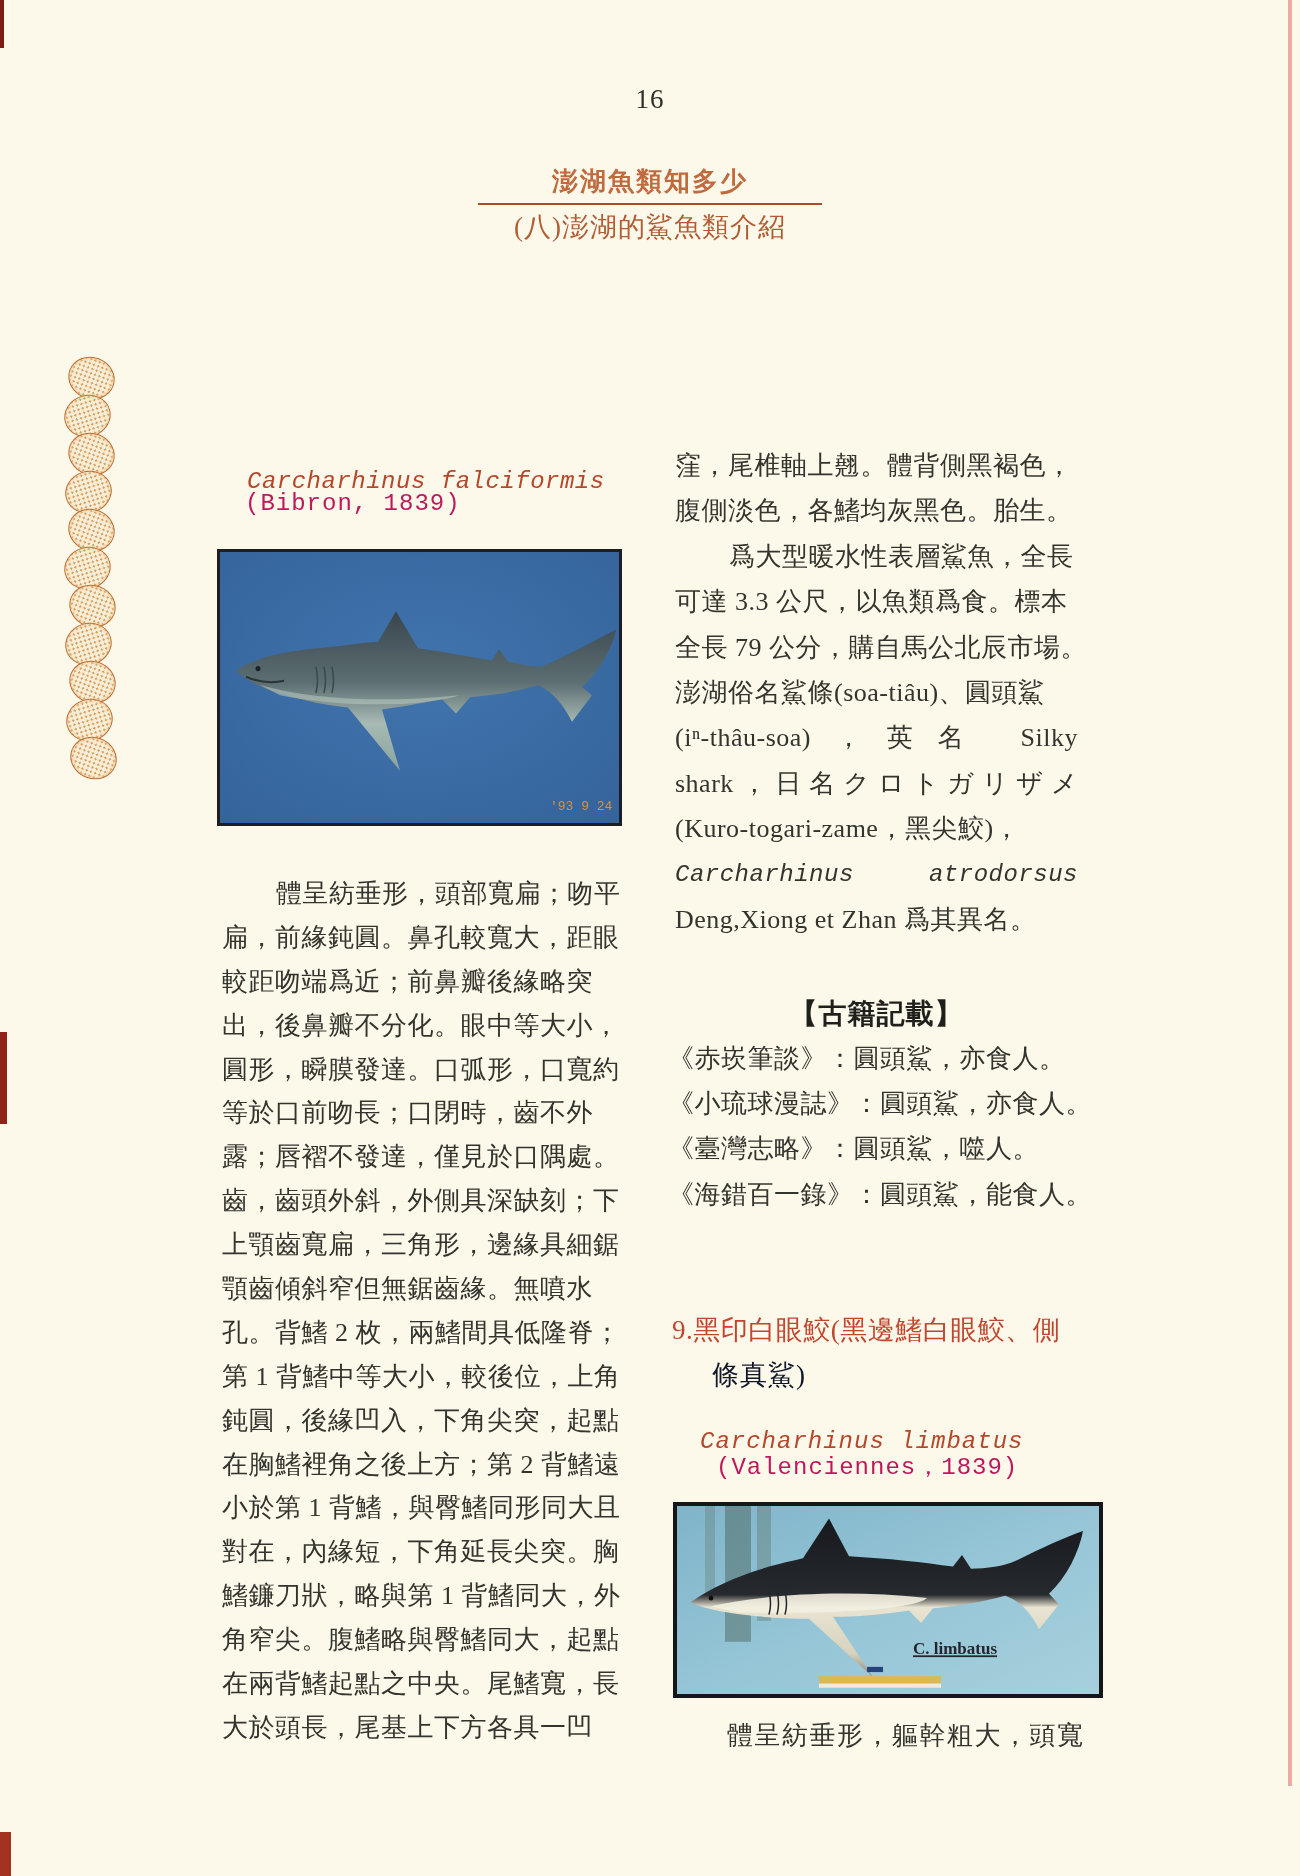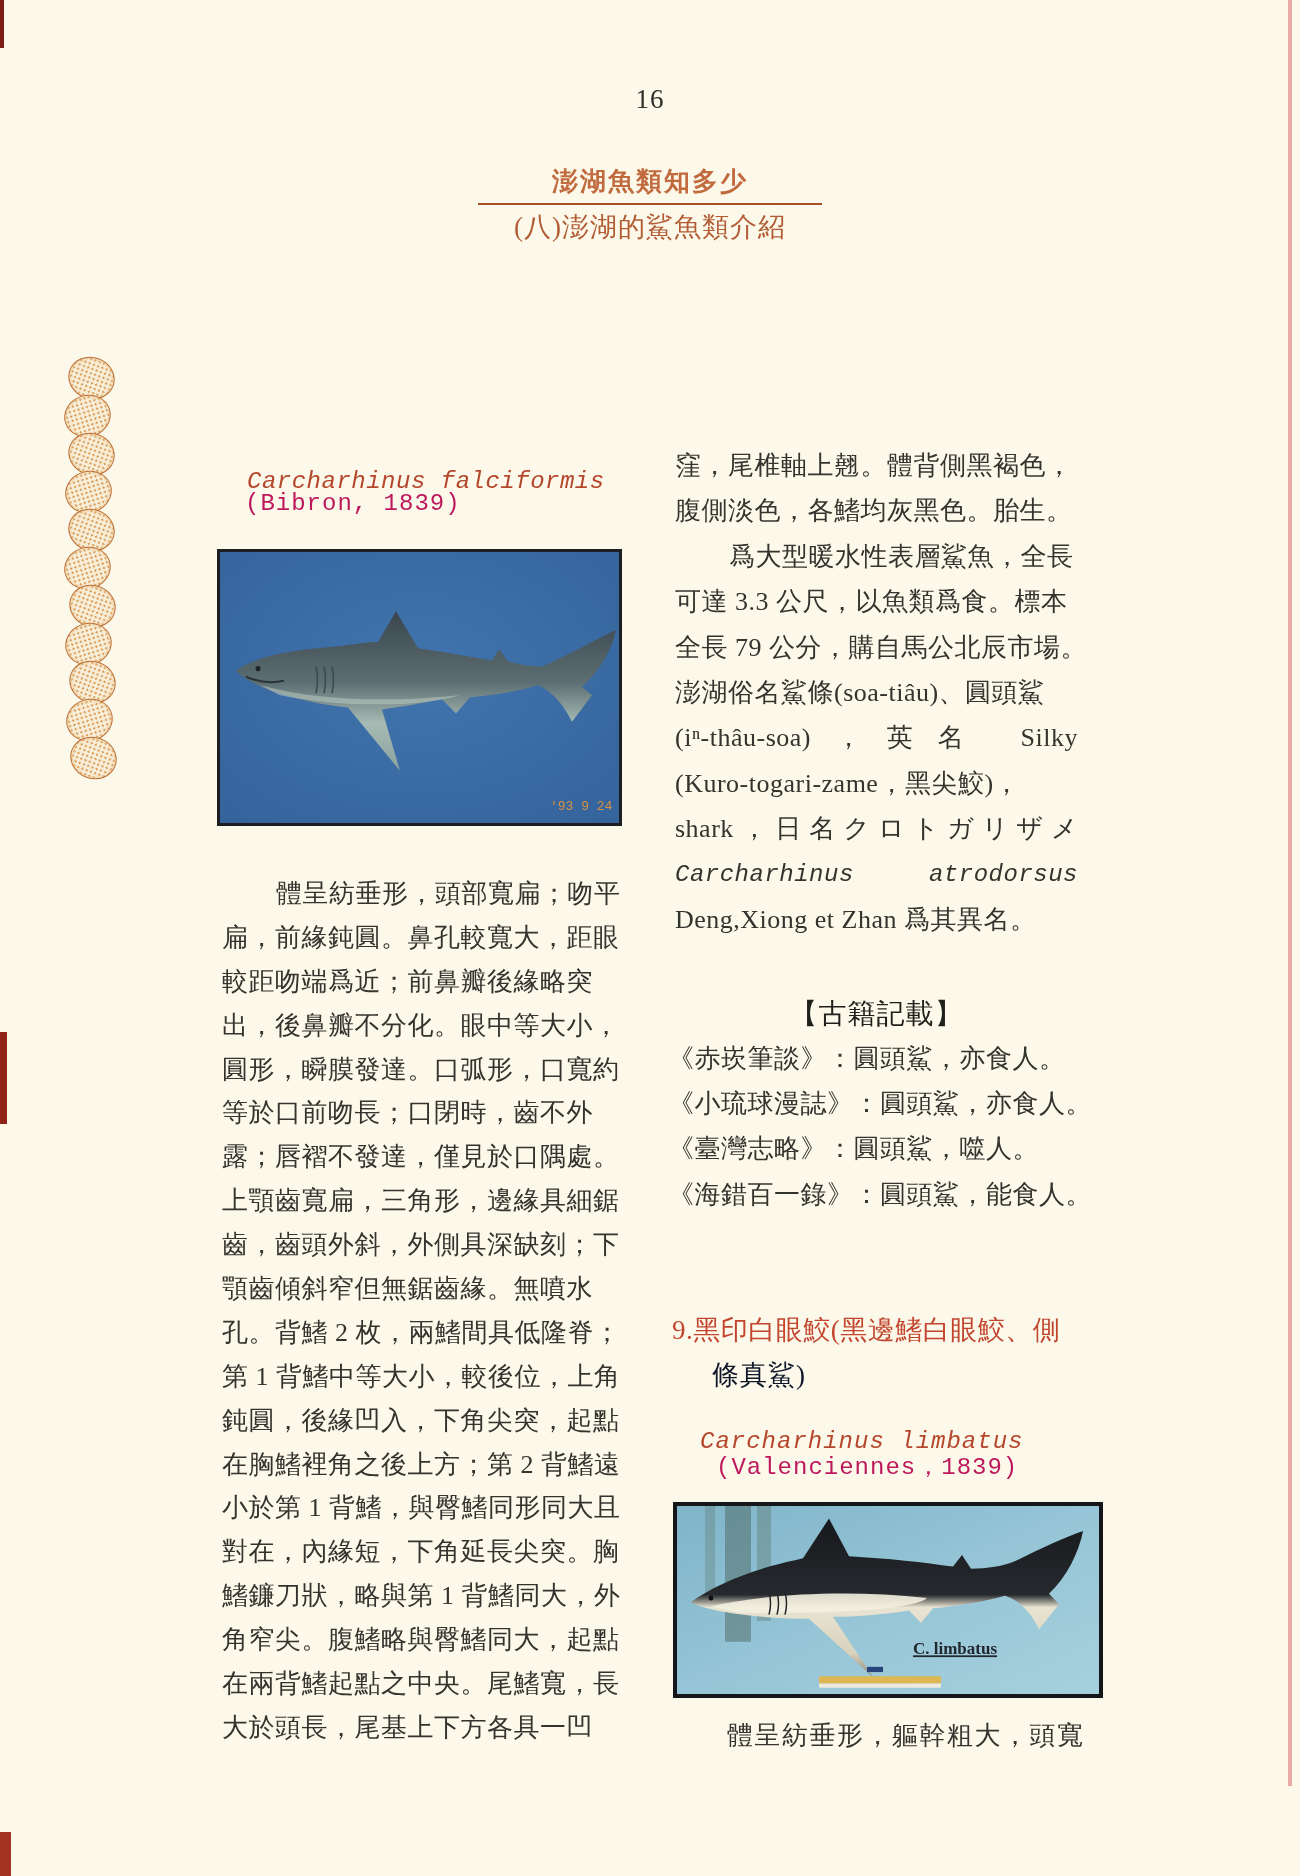--- a/index.html
+++ b/index.html
@@ -41,21 +41,21 @@
   .col-left-body { position:absolute; left:222px; top:872px; width:394px; }
   .col-left-body .line { height:43.9px; line-height:43.9px; }
   .col-right-body { position:absolute; left:675px; top:443px; width:403px; }
   .col-right-body .line { height:45.4px; line-height:45.4px; }
   .indent { padding-left:54px; }
   .stretch { white-space:normal; text-align:justify; text-align-last:justify; }
   .latin-italic { font-family:"Liberation Mono","DejaVu Sans Mono",monospace;
     font-style:italic; font-size:24px; }
 
   .records-title { position:absolute; left:675px; top:995px; width:403px; text-align:center;
-    font-size:28px; font-weight:normal; color:#1f1f1b; letter-spacing:1px; }
+    font-size:28px; font-weight:bold; color:#1f1f1b; letter-spacing:1px; }
   .records { position:absolute; left:668px; top:1036px; width:420px; }
   .records .line { height:45.2px; line-height:45.2px; }
 
   .sec13-line1 { position:absolute; left:672px; top:1312px; font-size:27px; color:#c2452e;
     letter-spacing:0.5px; white-space:nowrap; }
   .sec13-line2 { position:absolute; left:712px; top:1357px; font-size:27px; color:#0f172a;
     letter-spacing:1px; white-space:nowrap; }
   .sec13-sci    { position:absolute; left:700px; top:1404px; font-size:24px; letter-spacing:1px; white-space:nowrap; }
   .sec13-author { position:absolute; left:716px; top:1450px; font-size:24px; letter-spacing:1px; white-space:nowrap; }
 
@@ -149,22 +149,22 @@
   </div>
 
   <div class="col-left-body cjk">
     <div class="line indent">體呈紡垂形，頭部寬扁；吻平</div>
     <div class="line">扁，前緣鈍圓。鼻孔較寬大，距眼</div>
     <div class="line">較距吻端爲近；前鼻瓣後緣略突</div>
     <div class="line">出，後鼻瓣不分化。眼中等大小，</div>
     <div class="line">圓形，瞬膜發達。口弧形，口寬約</div>
     <div class="line">等於口前吻長；口閉時，齒不外</div>
     <div class="line">露；唇褶不發達，僅見於口隅處。</div>
+    <div class="line">齒，齒頭外斜，外側具深缺刻；下</div>
     <div class="line">上顎齒寬扁，三角形，邊緣具細鋸</div>
-    <div class="line">齒，齒頭外斜，外側具深缺刻；下</div>
     <div class="line">顎齒傾斜窄但無鋸齒緣。無噴水</div>
     <div class="line">孔。背鰭 2 枚，兩鰭間具低隆脊；</div>
     <div class="line">第 1 背鰭中等大小，較後位，上角</div>
     <div class="line">鈍圓，後緣凹入，下角尖突，起點</div>
     <div class="line">在胸鰭裡角之後上方；第 2 背鰭遠</div>
     <div class="line">小於第 1 背鰭，與臀鰭同形同大且</div>
     <div class="line">對在，內緣短，下角延長尖突。胸</div>
     <div class="line">鰭鐮刀狀，略與第 1 背鰭同大，外</div>
     <div class="line">角窄尖。腹鰭略與臀鰭同大，起點</div>
     <div class="line">在兩背鰭起點之中央。尾鰭寬，長</div>
@@ -172,22 +172,22 @@
   </div>
 
   <div class="col-right-body cjk">
     <div class="line">窪，尾椎軸上翹。體背側黑褐色，</div>
     <div class="line">腹側淡色，各鰭均灰黑色。胎生。</div>
     <div class="line indent">爲大型暖水性表層鯊魚，全長</div>
     <div class="line">可達 3.3 公尺，以魚類爲食。標本</div>
     <div class="line">全長 79 公分，購自馬公北辰市場。</div>
     <div class="line">澎湖俗名鯊條(soa-tiâu)、圓頭鯊</div>
     <div class="line stretch">(iⁿ-thâu-soa)，英名 Silky</div>
+    <div class="line stretch">shark，日名クロトガリザメ</div>
     <div class="line">(Kuro-togari-zame，黑尖鮫)，</div>
-    <div class="line stretch">shark，日名クロトガリザメ</div>
     <div class="line stretch latin-italic">Carcharhinus atrodorsus</div>
     <div class="line">Deng,Xiong et Zhan 爲其異名。</div>
   </div>
 
   <div class="records-title">【古籍記載】</div>
   <div class="records cjk">
     <div class="line">《赤崁筆談》：圓頭鯊，亦食人。</div>
     <div class="line">《小琉球漫誌》：圓頭鯊，亦食人。</div>
     <div class="line">《臺灣志略》：圓頭鯊，噬人。</div>
     <div class="line">《海錯百一錄》：圓頭鯊，能食人。</div>

